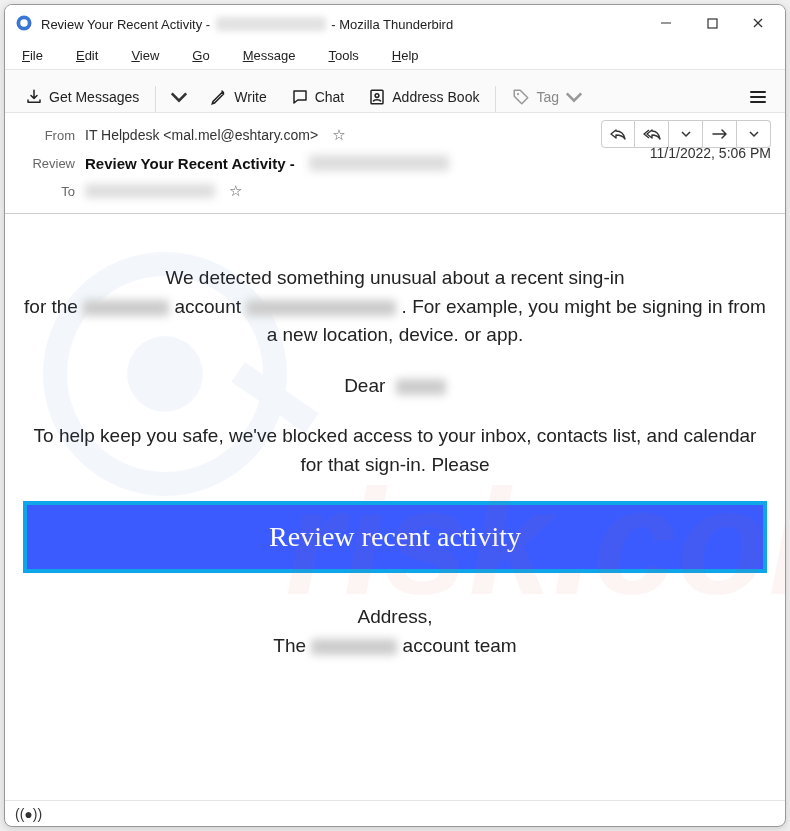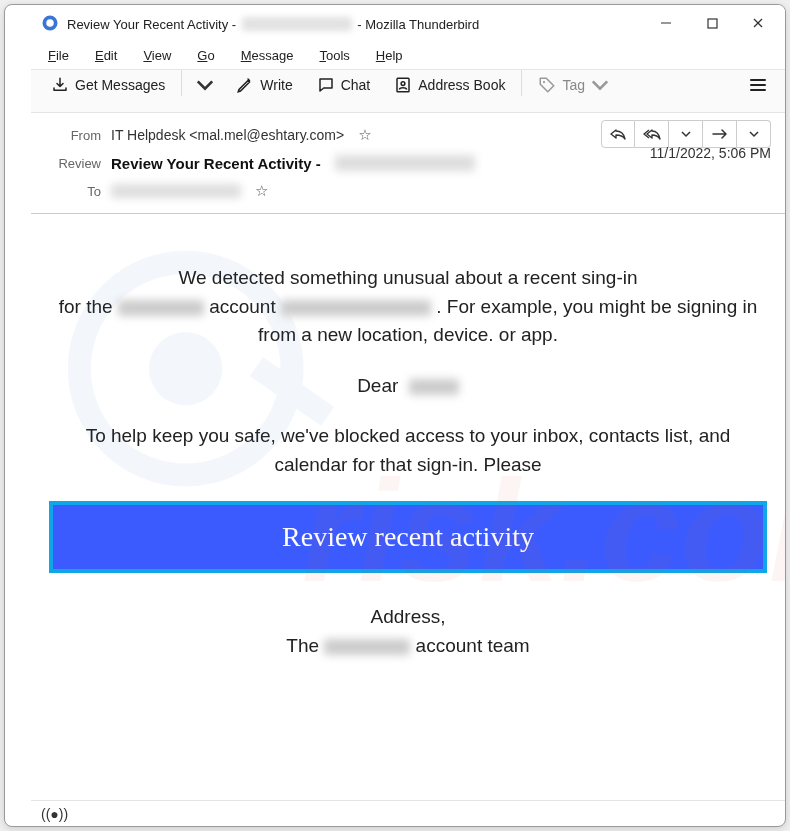--- a/index.html
+++ b/index.html
@@ -14,21 +14,20 @@
   width: 782px;
   height: 823px;
   margin: 4px;
   background: #fff;
   border: 1px solid #999;
   border-radius: 8px;
   box-shadow: 0 2px 8px rgba(0,0,0,0.15);
   display: flex;
   flex-direction: column;
   overflow: hidden;
-  padding-left: 26px;
 }
 .titlebar {
   height: 36px;
   display: flex;
   align-items: center;
   padding: 0 4px 0 10px;
   background: #fff;
 }
 .titlebar .app-icon {
   width: 18px; height: 18px; margin-right: 8px;
@@ -42,26 +41,26 @@
 }
 .winbtns { margin-left: auto; display: flex; }
 .winbtn {
   width: 46px; height: 32px; display: flex;
   align-items: center; justify-content: center;
   font-size: 15px; color: #333; cursor: pointer;
 }
 .menubar {
   height: 28px; display: flex; align-items: center;
   padding: 0 10px; font-size: 13px; color: #222;
-  gap: 12px;
+  gap: 19px;
 }
 .menubar .mi { padding: 2px 7px; cursor: pointer; }
 .menubar .mi .ul { text-decoration: underline; }
 .toolbar {
-  height: 44px; display: flex; align-items: flex-start;
+  height: 44px; display: flex; align-items: flex-end;
   padding: 0 10px; border-top: 1px solid #e5e5e5;
   border-bottom: 1px solid #e5e5e5; gap: 4px;
   background: #fafafa;
 }
 .tbtn {
   display: flex; align-items: center; gap: 6px;
   padding: 6px 10px; font-size: 14px; color: #222;
   cursor: pointer; border-radius: 3px;
 }
 .tbtn.icon-only { padding: 6px 8px; }

